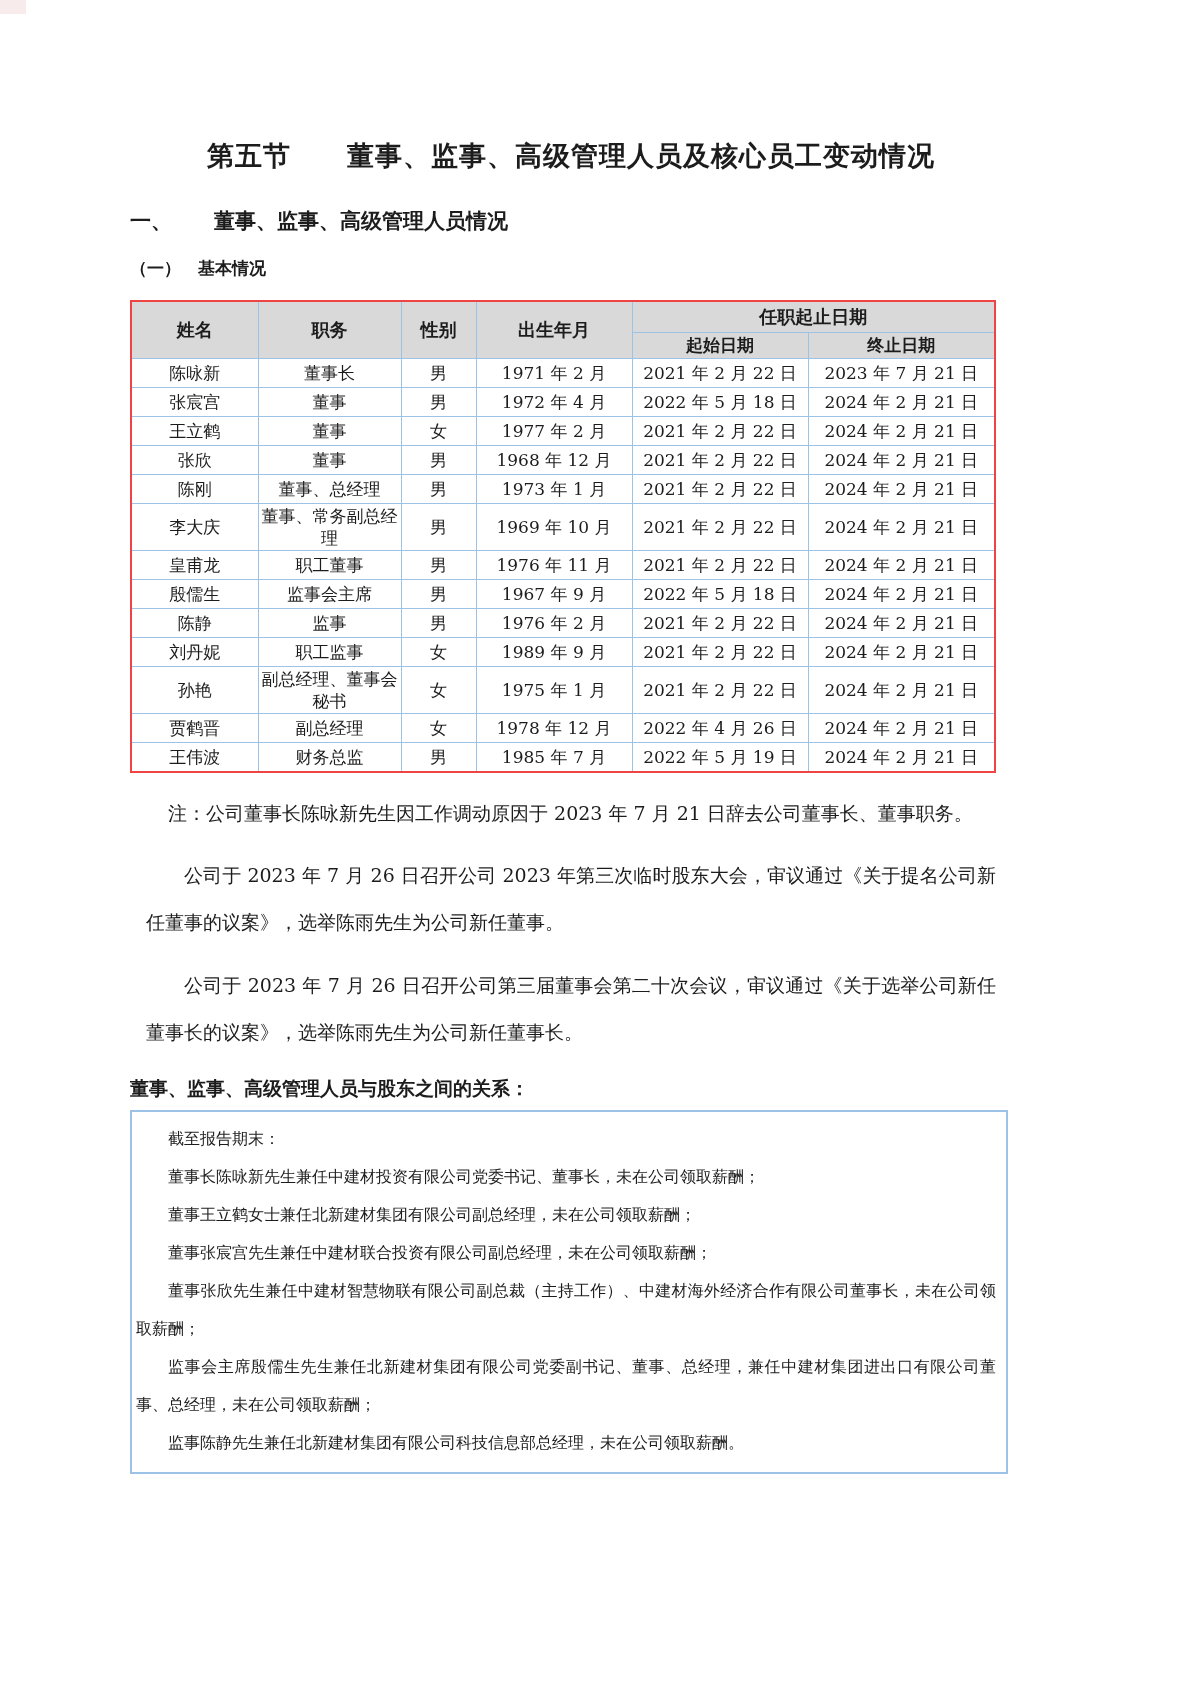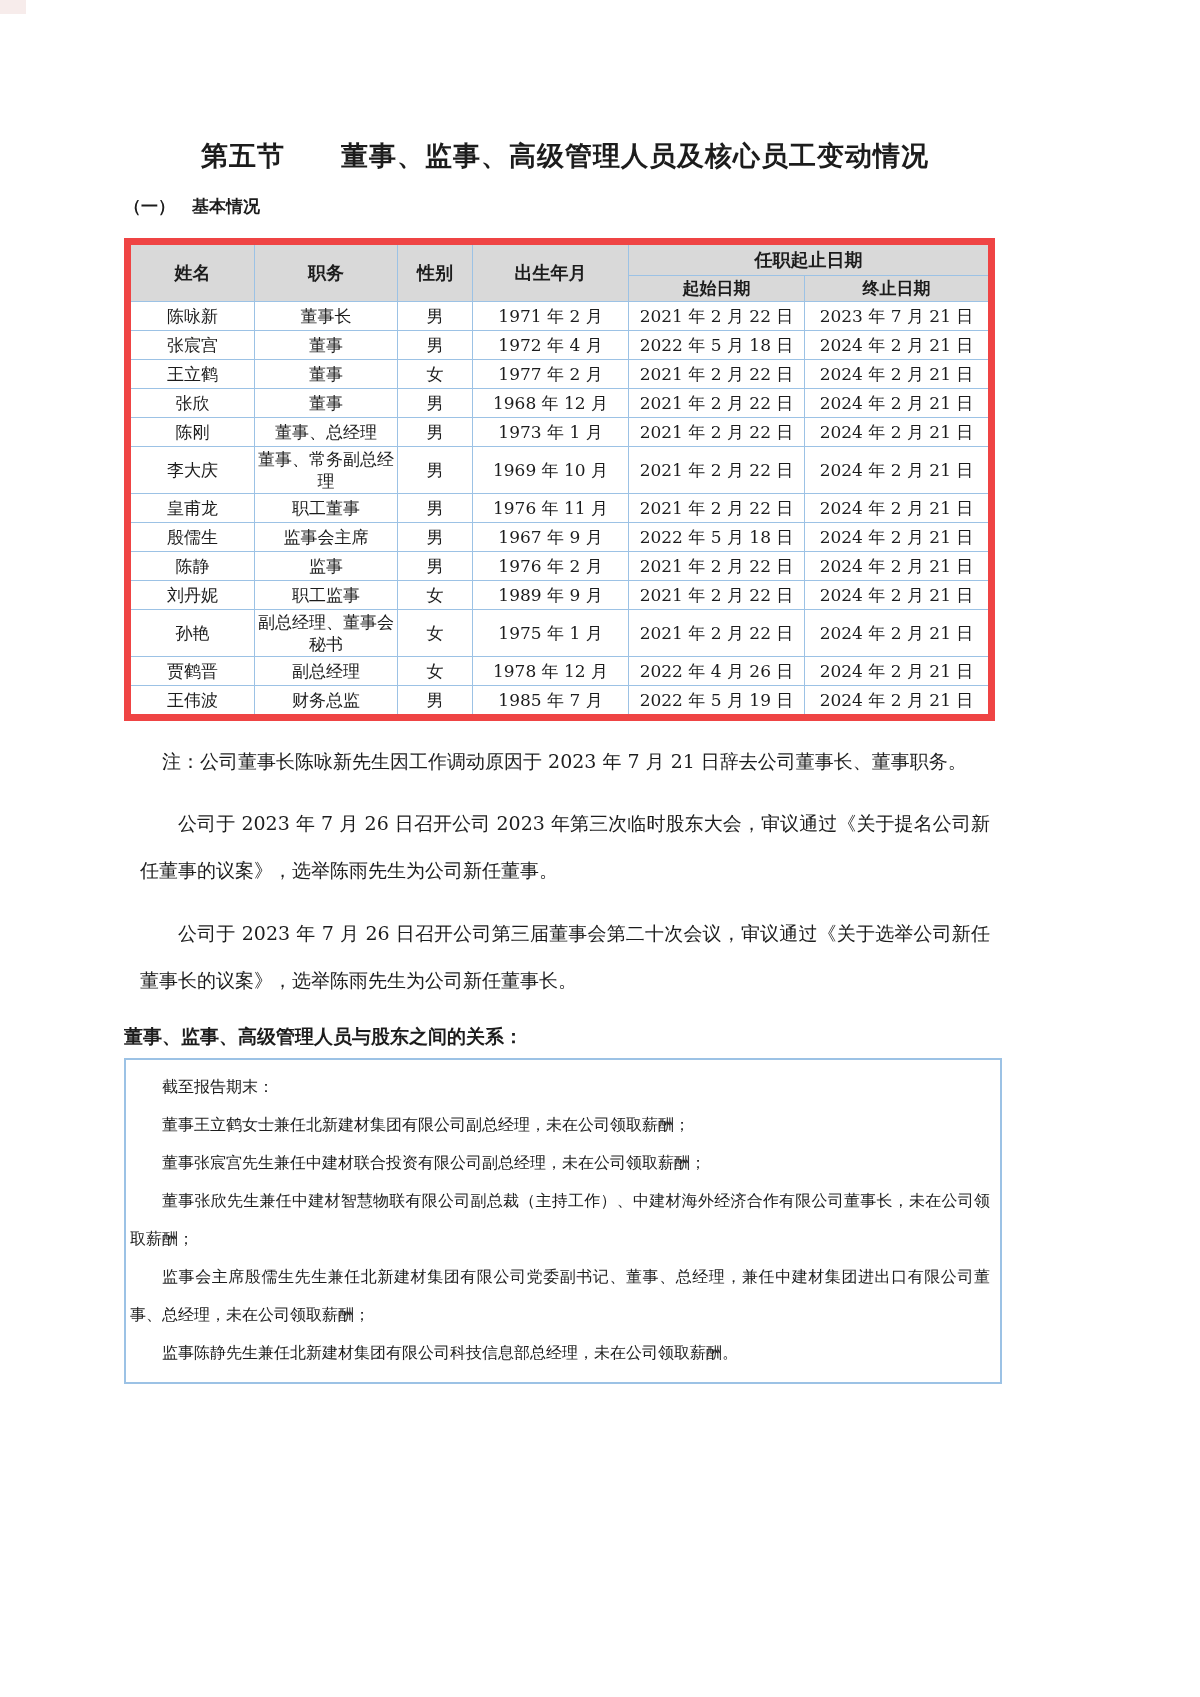--- a/index.html
+++ b/index.html
@@ -7,21 +7,21 @@
     width:1200px;height:1697px;position:relative;
     font-family:"DejaVu Serif","Liberation Serif",serif;
     color:#1c1c1c;
     -webkit-font-smoothing:antialiased;
   }
   .corner-artifact{
     position:absolute;left:0;top:0;width:26px;height:14px;
     background:#f7eceb;
   }
   .content{
-    position:absolute;left:124px;top:0;width:882px;
+    position:absolute;left:130px;top:0;width:882px;
   }
   .doc-title{
     margin:0;padding-top:140px;
     font-family:"Liberation Sans","DejaVu Sans",sans-serif;
     font-weight:bold;font-size:27px;line-height:32px;
     text-align:center;letter-spacing:1px;
   }
   .sec-1{
     margin:36px 0 0 0;
     font-family:"Liberation Sans","DejaVu Sans",sans-serif;
@@ -34,21 +34,21 @@
   }
   table.mgmt{
     margin-top:20px;width:864px;
     border-collapse:collapse;table-layout:fixed;
   }
   table.mgmt th, table.mgmt td{
     border:1px solid #9cc2e5;
     text-align:center;vertical-align:middle;
     padding:1px 2px;
   }
-  table.mgmt{border:7px solid #ef4444;margin-top:20px;}
+  table.mgmt{border:2px solid #ef4444;margin-top:20px;}
   table.mgmt thead th{
     background:#d9d9d9;
     font-family:"Liberation Sans","DejaVu Sans",sans-serif;
     font-weight:bold;font-size:18px;
   }
   table.mgmt thead tr.h1 th{height:28px;}
   table.mgmt thead tr.h2 th{height:22px;font-size:17px;}
   table.mgmt tbody td{
     font-size:17px;line-height:22px;height:26px;
   }
@@ -77,20 +77,21 @@
 </style>
 </head>
 <body>
 
 <div class="corner-artifact"></div>
 
 <div class="content">
 
   <h1 class="doc-title">第五节　　董事、监事、高级管理人员及核心员工变动情况</h1>
 
+  <h2 class="sec-1">一、　　董事、监事、高级管理人员情况</h2>
 
   <h3 class="sec-1-1">（一）　基本情况</h3>
 
   <table class="mgmt">
     <colgroup>
       <col style="width:127px">
       <col style="width:143px">
       <col style="width:75px">
       <col style="width:156px">
       <col style="width:176px">
@@ -221,20 +222,21 @@
 
   <p class="body-para">公司于 2023 年 7 月 26 日召开公司 2023 年第三次临时股东大会，审议通过《关于提名公司新任董事的议案》，选举陈雨先生为公司新任董事。</p>
 
   <p class="body-para">公司于 2023 年 7 月 26 日召开公司第三届董事会第二十次会议，审议通过《关于选举公司新任董事长的议案》，选举陈雨先生为公司新任董事长。</p>
 
   <p class="relation-heading">董事、监事、高级管理人员与股东之间的关系：</p>
 
   <div class="relations-box">
     <p>截至报告期末：</p>
     <div>
+        <p>董事长陈咏新先生兼任中建材投资有限公司党委书记、董事长，未在公司领取薪酬；</p>
         <p>董事王立鹤女士兼任北新建材集团有限公司副总经理，未在公司领取薪酬；</p>
         <p>董事张宸宫先生兼任中建材联合投资有限公司副总经理，未在公司领取薪酬；</p>
         <p>董事张欣先生兼任中建材智慧物联有限公司副总裁（主持工作）、中建材海外经济合作有限公司董事长，未在公司领取薪酬；</p>
         <p>监事会主席殷儒生先生兼任北新建材集团有限公司党委副书记、董事、总经理，兼任中建材集团进出口有限公司董事、总经理，未在公司领取薪酬；</p>
         <p>监事陈静先生兼任北新建材集团有限公司科技信息部总经理，未在公司领取薪酬。</p>
       </div>
   </div>
 
 </div>
 

